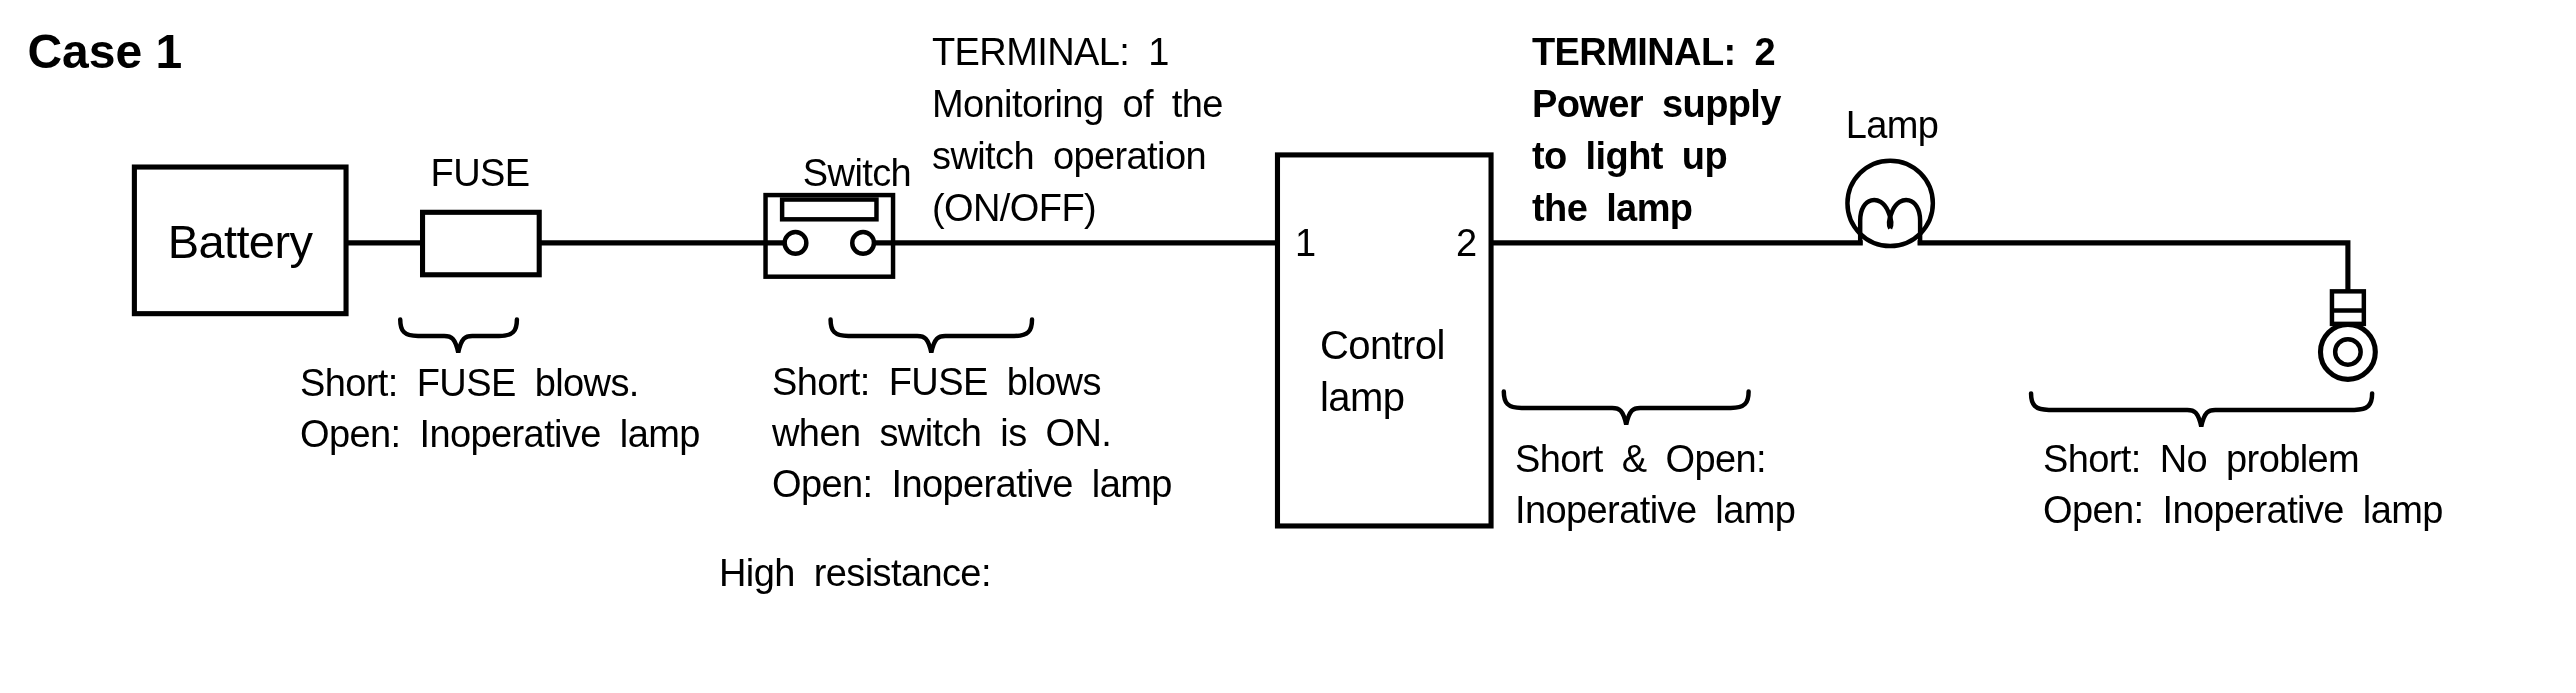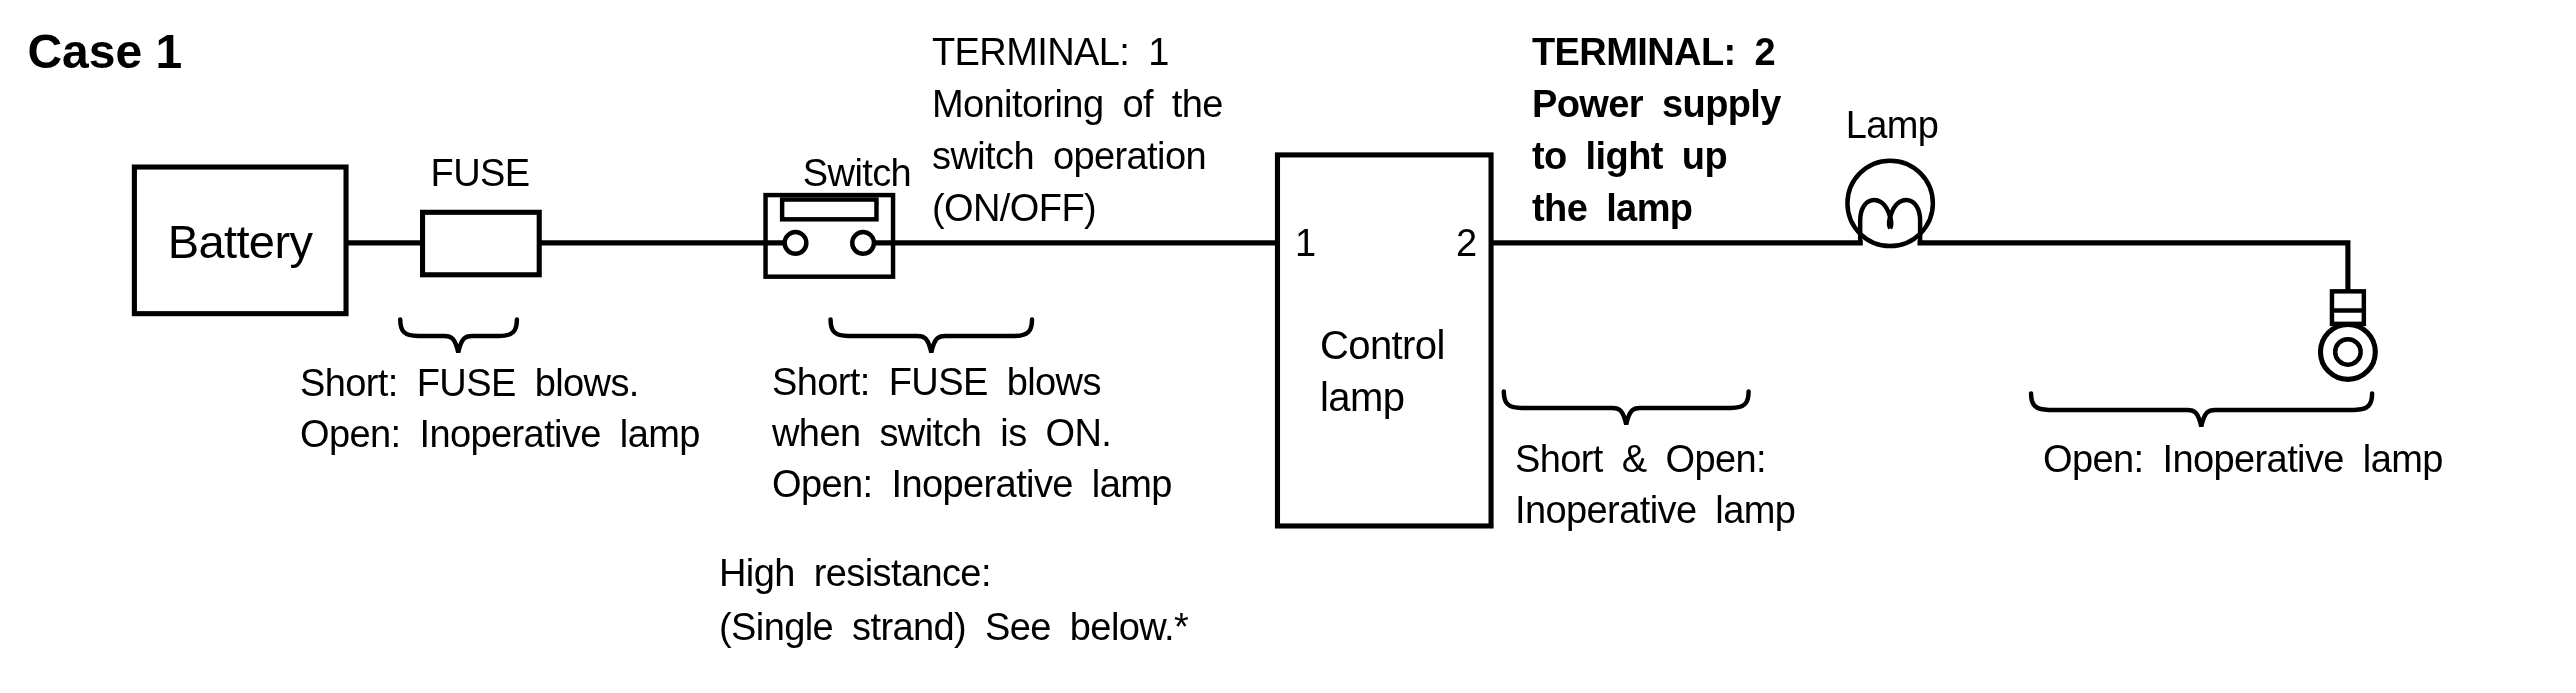--- a/index.html
+++ b/index.html
@@ -97,26 +97,26 @@
   </div>
 
   <div class="note" style="left:772px;top:357px;">
     <div>Short: FUSE blows</div>
     <div>when switch is ON.</div>
     <div>Open: Inoperative lamp</div>
   </div>
 
   <div class="hrnote" style="left:719px;top:546px;">
     <div>High resistance:</div>
-    <div>(Single strand) See below.*</div>
   </div>
 
   <div class="note" style="left:1515px;top:434px;">
     <div>Short &amp; Open:</div>
     <div>Inoperative lamp</div>
   </div>
 
   <div class="note" style="left:2043px;top:434px;">
+    <div>Short: No problem</div>
     <div>Open: Inoperative lamp</div>
   </div>
 
 </div>
 
 
 </body></html>

